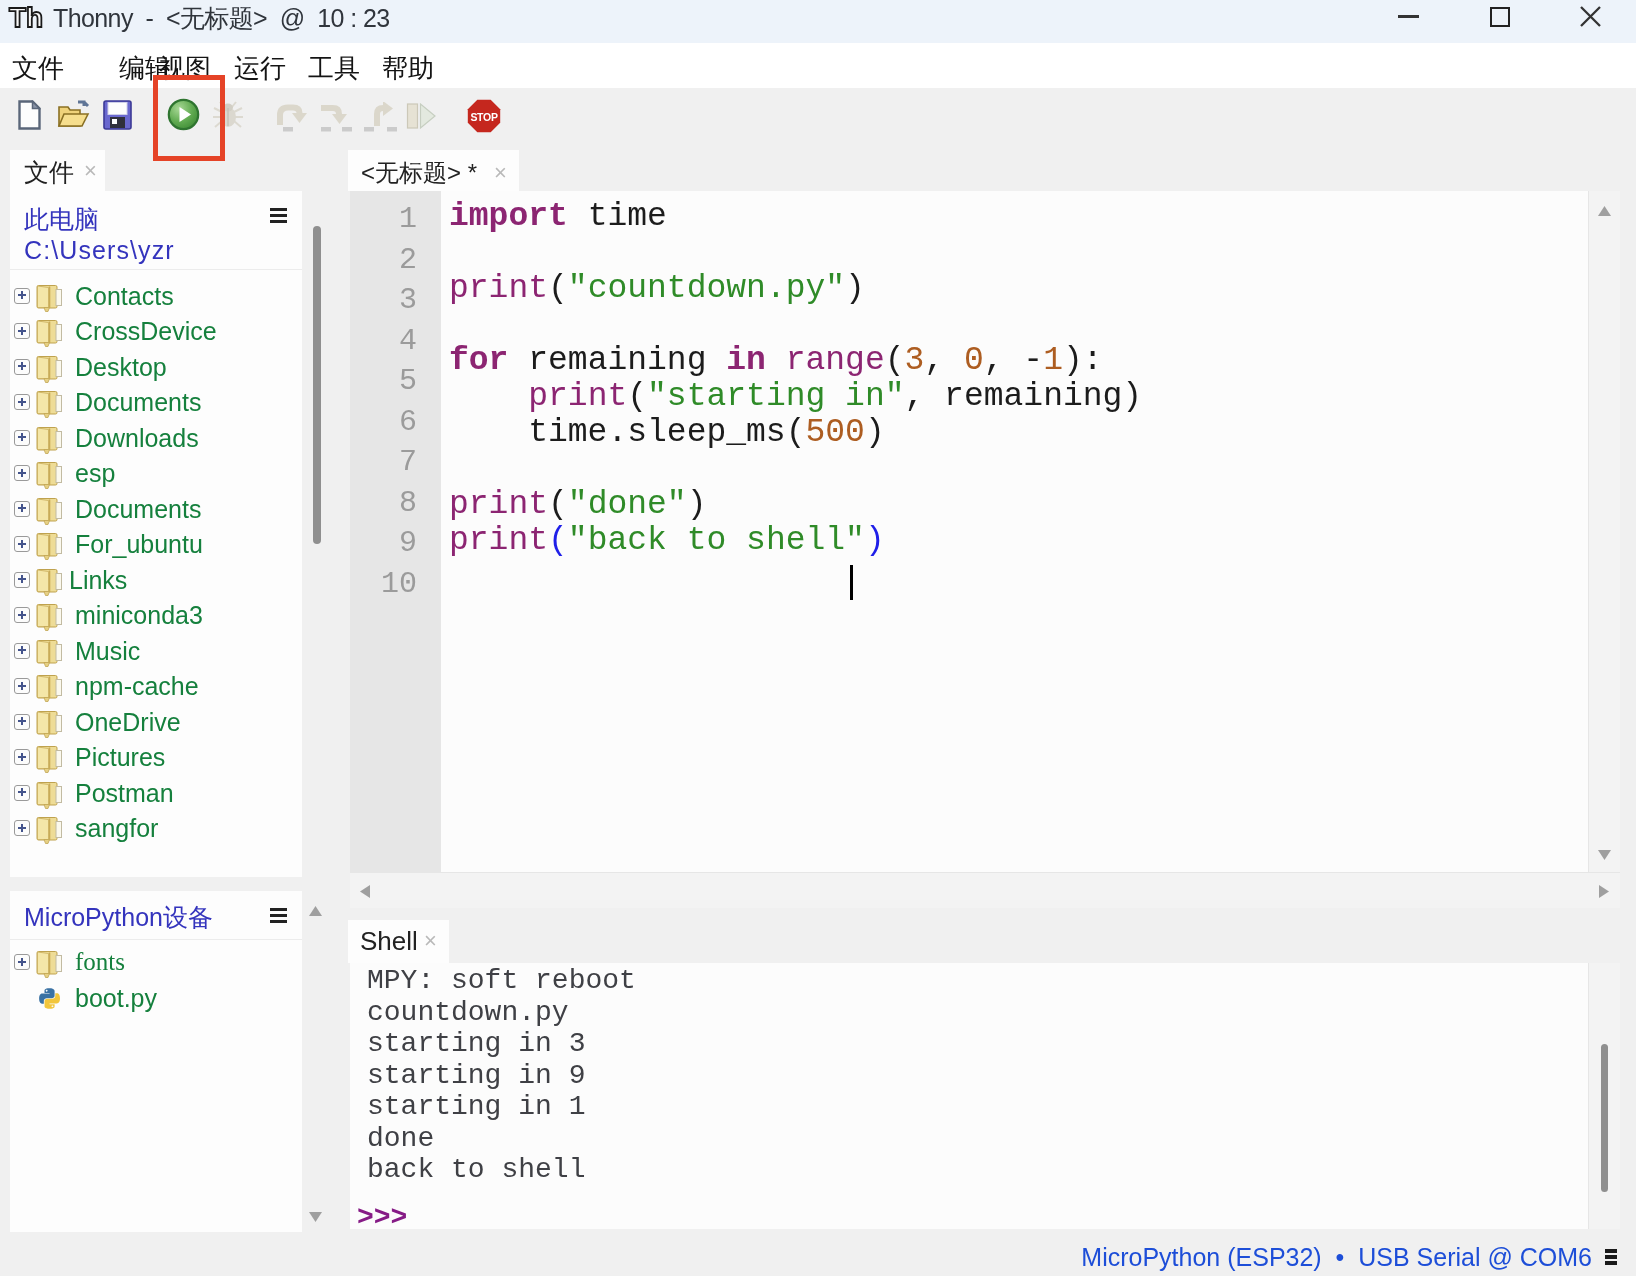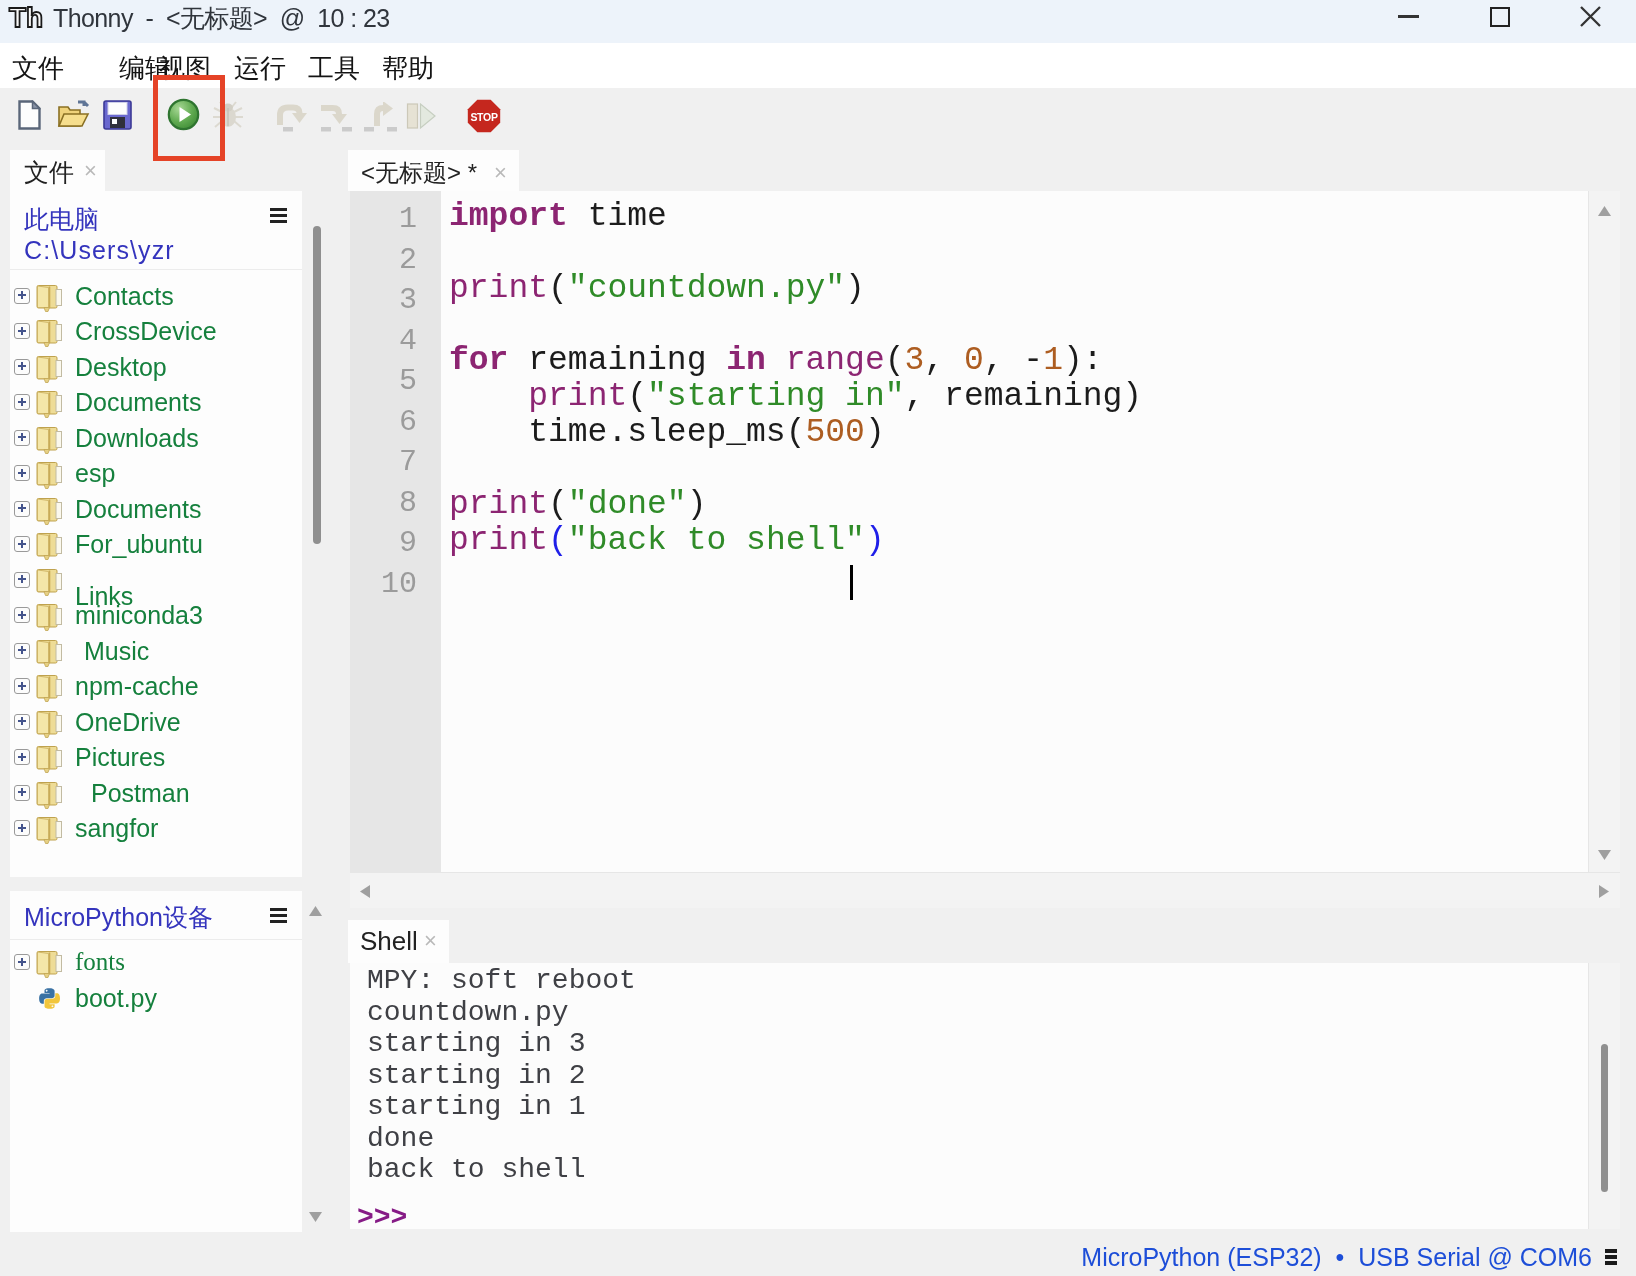--- a/index.html
+++ b/index.html
@@ -200,39 +200,39 @@
 </svg>
 <div class="lbl" style="left:75px;top:531.0px;">For_ubuntu</div>
 <div class="plus" style="left:14px;top:571.5px;"></div>
 <svg class="abs" style="left:36px;top:567.5px;" width="27" height="28" viewBox="0 0 27 28">
 <rect x="1" y="1.5" width="20" height="22.5" rx="1.5" fill="#eedc96" stroke="#bfa24e" stroke-width="1"></rect>
 <rect x="20" y="5.5" width="5.5" height="16" fill="#fbf9ee" stroke="#c2bba2" stroke-width="1"></rect>
 <path d="M13.5 2.5 L13.5 24" stroke="#c9ab56" stroke-width="1.6"></path>
 <path d="M1.5 2 L12.5 3.5 L12.5 23.5 L1.5 23.5 z" fill="#f4e6a8" stroke="#c9ad5c" stroke-width="0.8"></path>
 <path d="M8 23.5 L13.5 23.5 L12 27.5 L9.5 27.5 z" fill="#e6d084" stroke="#c2a654" stroke-width="0.8"></path>
 </svg>
-<div class="lbl" style="left:75px;top:566.5px;margin-top:16px;">Links</div>
+<div class="lbl" style="left:69px;top:566.5px;">Links</div>
 <div class="plus" style="left:14px;top:607.0px;"></div>
 <svg class="abs" style="left:36px;top:603.0px;" width="27" height="28" viewBox="0 0 27 28">
 <rect x="1" y="1.5" width="20" height="22.5" rx="1.5" fill="#eedc96" stroke="#bfa24e" stroke-width="1"></rect>
 <rect x="20" y="5.5" width="5.5" height="16" fill="#fbf9ee" stroke="#c2bba2" stroke-width="1"></rect>
 <path d="M13.5 2.5 L13.5 24" stroke="#c9ab56" stroke-width="1.6"></path>
 <path d="M1.5 2 L12.5 3.5 L12.5 23.5 L1.5 23.5 z" fill="#f4e6a8" stroke="#c9ad5c" stroke-width="0.8"></path>
 <path d="M8 23.5 L13.5 23.5 L12 27.5 L9.5 27.5 z" fill="#e6d084" stroke="#c2a654" stroke-width="0.8"></path>
 </svg>
 <div class="lbl" style="left:75px;top:602.0px;">miniconda3</div>
 <div class="plus" style="left:14px;top:642.5px;"></div>
 <svg class="abs" style="left:36px;top:638.5px;" width="27" height="28" viewBox="0 0 27 28">
 <rect x="1" y="1.5" width="20" height="22.5" rx="1.5" fill="#eedc96" stroke="#bfa24e" stroke-width="1"></rect>
 <rect x="20" y="5.5" width="5.5" height="16" fill="#fbf9ee" stroke="#c2bba2" stroke-width="1"></rect>
 <path d="M13.5 2.5 L13.5 24" stroke="#c9ab56" stroke-width="1.6"></path>
 <path d="M1.5 2 L12.5 3.5 L12.5 23.5 L1.5 23.5 z" fill="#f4e6a8" stroke="#c9ad5c" stroke-width="0.8"></path>
 <path d="M8 23.5 L13.5 23.5 L12 27.5 L9.5 27.5 z" fill="#e6d084" stroke="#c2a654" stroke-width="0.8"></path>
 </svg>
-<div class="lbl" style="left:84px;top:637.5px;">Music</div>
+<div class="lbl" style="left:75px;top:637.5px;">Music</div>
 <div class="plus" style="left:14px;top:678.0px;"></div>
 <svg class="abs" style="left:36px;top:674.0px;" width="27" height="28" viewBox="0 0 27 28">
 <rect x="1" y="1.5" width="20" height="22.5" rx="1.5" fill="#eedc96" stroke="#bfa24e" stroke-width="1"></rect>
 <rect x="20" y="5.5" width="5.5" height="16" fill="#fbf9ee" stroke="#c2bba2" stroke-width="1"></rect>
 <path d="M13.5 2.5 L13.5 24" stroke="#c9ab56" stroke-width="1.6"></path>
 <path d="M1.5 2 L12.5 3.5 L12.5 23.5 L1.5 23.5 z" fill="#f4e6a8" stroke="#c9ad5c" stroke-width="0.8"></path>
 <path d="M8 23.5 L13.5 23.5 L12 27.5 L9.5 27.5 z" fill="#e6d084" stroke="#c2a654" stroke-width="0.8"></path>
 </svg>
 <div class="lbl" style="left:75px;top:673.0px;">npm-cache</div>
 <div class="plus" style="left:14px;top:713.5px;"></div>
@@ -254,21 +254,21 @@
 </svg>
 <div class="lbl" style="left:75px;top:744.0px;">Pictures</div>
 <div class="plus" style="left:14px;top:784.5px;"></div>
 <svg class="abs" style="left:36px;top:780.5px;" width="27" height="28" viewBox="0 0 27 28">
 <rect x="1" y="1.5" width="20" height="22.5" rx="1.5" fill="#eedc96" stroke="#bfa24e" stroke-width="1"></rect>
 <rect x="20" y="5.5" width="5.5" height="16" fill="#fbf9ee" stroke="#c2bba2" stroke-width="1"></rect>
 <path d="M13.5 2.5 L13.5 24" stroke="#c9ab56" stroke-width="1.6"></path>
 <path d="M1.5 2 L12.5 3.5 L12.5 23.5 L1.5 23.5 z" fill="#f4e6a8" stroke="#c9ad5c" stroke-width="0.8"></path>
 <path d="M8 23.5 L13.5 23.5 L12 27.5 L9.5 27.5 z" fill="#e6d084" stroke="#c2a654" stroke-width="0.8"></path>
 </svg>
-<div class="lbl" style="left:75px;top:779.5px;margin-left:16px;">Postman</div>
+<div class="lbl" style="left:75px;top:779.5px;">Postman</div>
 <div class="plus" style="left:14px;top:820.0px;"></div>
 <svg class="abs" style="left:36px;top:816.0px;" width="27" height="28" viewBox="0 0 27 28">
 <rect x="1" y="1.5" width="20" height="22.5" rx="1.5" fill="#eedc96" stroke="#bfa24e" stroke-width="1"></rect>
 <rect x="20" y="5.5" width="5.5" height="16" fill="#fbf9ee" stroke="#c2bba2" stroke-width="1"></rect>
 <path d="M13.5 2.5 L13.5 24" stroke="#c9ab56" stroke-width="1.6"></path>
 <path d="M1.5 2 L12.5 3.5 L12.5 23.5 L1.5 23.5 z" fill="#f4e6a8" stroke="#c9ad5c" stroke-width="0.8"></path>
 <path d="M8 23.5 L13.5 23.5 L12 27.5 L9.5 27.5 z" fill="#e6d084" stroke="#c2a654" stroke-width="0.8"></path>
 </svg>
 <div class="lbl" style="left:75px;top:815.0px;">sangfor</div>
 </div>
@@ -346,21 +346,21 @@
     <path d="M1 1 L1 14 L11 7.5 Z" fill="#9f9f9f"></path>
   </svg>
 
 <div class="tab" style="left:348px;top:920px;width:101px;height:43px;"></div>
 <div class="abs" style="left:360px;top:926px;font-size:26px;color:#222;">Shell</div>
 <div class="abs xbtn" style="left:424px;top:928px;">×</div>
 <div class="abs" style="left:350px;top:963px;width:1238px;height:266px;background:#fcfcfc;"></div>
 <div class="abs mono" id="shellout" style="left:367px;top:965px;font-size:28px;line-height:31.5px;color:#3f4045;white-space:pre;">MPY: soft reboot
 countdown.py
 starting in 3
-starting in 2
+starting in 9
 starting in 1
 done
 back to shell</div>
 <div class="abs mono" style="left:357px;top:1202px;font-size:28px;line-height:31.5px;color:#861b86;font-weight:bold;">&gt;&gt;&gt;</div>
 <div class="abs" style="left:1588px;top:963px;width:32px;height:266px;background:#f3f3f3;border-left:1px solid #e6e6e6;box-sizing:border-box;"></div>
 <div class="abs" style="left:1601px;top:1044px;width:7px;height:148px;background:#8f8f8f;border-radius:3.5px;"></div>
 
 <div class="abs" style="left:0;top:1232px;width:1636px;height:44px;background:#f0f0f0;"></div>
 <div class="abs" style="right:44px;top:1243px;font-size:25px;color:#1d4ed8;white-space:nowrap;">MicroPython (ESP32)&nbsp; •&nbsp; USB Serial @ COM6</div>
 <div class="abs" style="left:1605px;top:1249px;width:12px;height:3.5px;background:#1a1a1a;"></div>

